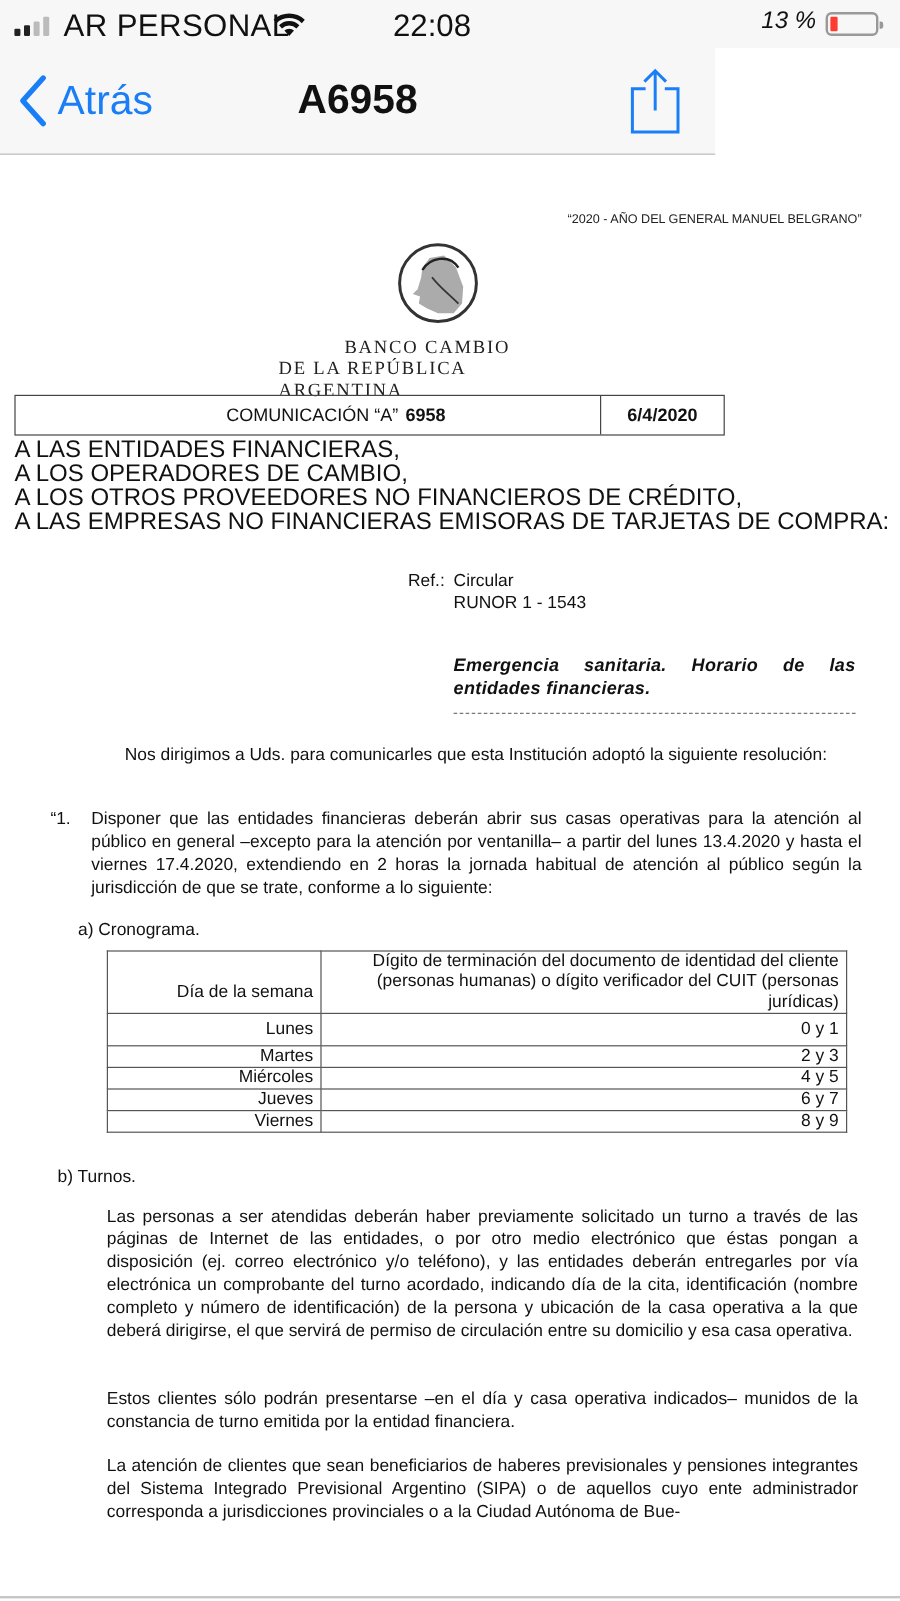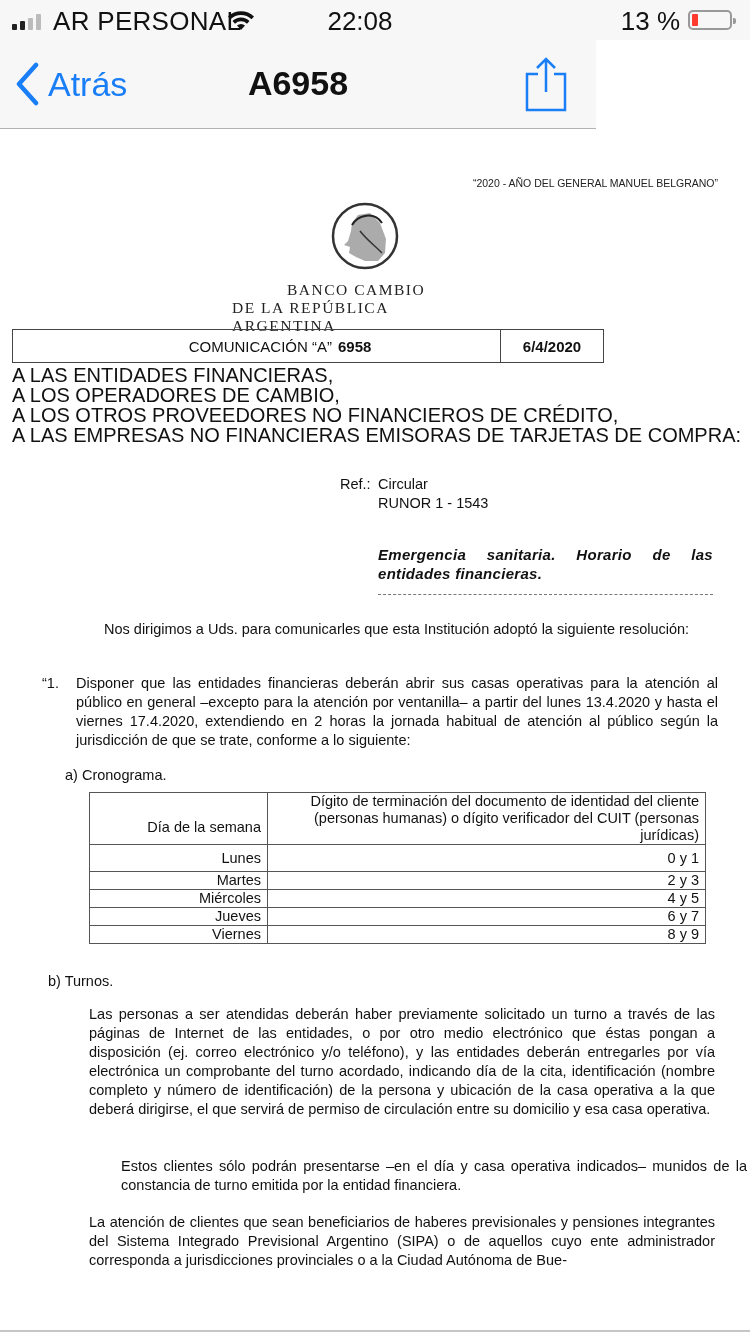--- a/index.html
+++ b/index.html
@@ -5,21 +5,21 @@
   html, body { margin:0; padding:0; }
   body { width:750px; height:1334px; background:#fff; position:relative; overflow:hidden; font-family:"Liberation Sans", sans-serif; color:#111; }
   .statusbar { position:absolute; left:0; top:0; width:750px; height:40px; background:#f7f7f7; }
   .signal { position:absolute; left:12px; top:14px; display:flex; align-items:flex-end; gap:3px; height:16px; }
   .signal span { width:5px; background:#222; border-radius:1px; display:block; }
   .signal span.dim { background:#bbb; }
   .carrier { position:absolute; left:53px; top:6px; font-size:26px; letter-spacing:0.3px; }
   .wifi { position:absolute; left:226px; top:8px; width:30px; height:24px; }
   .clock { position:absolute; left:0; width:750px; top:6px; text-align:center; font-size:26px; font-weight:normal; }
   .clock span { margin-left:-30px; }
-  .batt-pct { position:absolute; right:70px; top:6px; font-size:26px; }
+  .batt-pct { position:absolute; right:70px; top:6px; font-size:20px;font-style:italic; }
   .battery { position:absolute; right:18px; top:10px; width:44px; height:20px; border:2px solid #999; border-radius:5px; box-sizing:border-box; }
   .battery .fill { position:absolute; left:2px; top:2px; bottom:2px; width:6px; background:#ff3b30; border-radius:1px; }
   .battery .nub { position:absolute; right:-6px; top:6px; width:3px; height:6px; background:#999; border-radius:0 2px 2px 0; }
   .navbar { position:absolute; left:0; top:40px; width:596px; height:88px; background:#f7f7f7; border-bottom:1px solid #b2b2b2; }
   .back { position:absolute; left:14px; top:22px; display:flex; align-items:center; color:#1a7ef7; font-size:34px; cursor:pointer; }
   .back svg { width:26px; height:44px; margin-right:8px; }
   .nav-title { position:absolute; left:0; right:0; top:24px; text-align:center; font-size:34px; font-weight:bold; }
   .nav-title span { margin-left:0; }
   .share { position:absolute; right:28px; top:16px; width:44px; height:56px; cursor:pointer; }
   .doc { position:absolute; left:0; top:129px; width:750px; height:1205px; background:#fff; }
@@ -42,21 +42,21 @@
   .item1 .num { width:34px; flex:none; }
   .item1 .txt { flex:1; text-align:justify; }
   .sub-a { left:65px; top:637px; }
   .sub-b { left:48px; top:843px; }
   .sched { position:absolute; left:89px; top:663px; width:617px; border-collapse:collapse; font-size:14.5px; }
   .sched td, .sched th { border:1px solid #555; text-align:right; padding:0 6px; font-weight:normal; line-height:17px; }
   .sched th.c1 { width:165px; vertical-align:bottom; padding-bottom:8px; }
   .sched tr.first td { height:26px; }
   .para { left:89px; width:626px; }
   .pb1 { top:876px; }
-  .pb2 { top:1028px;margin-left:32px; }
+  .pb2 { top:1028px; }
   .pb3 { top:1084px; }
   .bottom-rule { position:absolute; left:0; top:1330px; width:750px; border-top:2px solid #c6c6c6; }
 </style>
 </head>
 <body>
 
 <div class="statusbar">
   <div class="signal">
     <span style="height:6px"></span>
       <span style="height:9px"></span>

